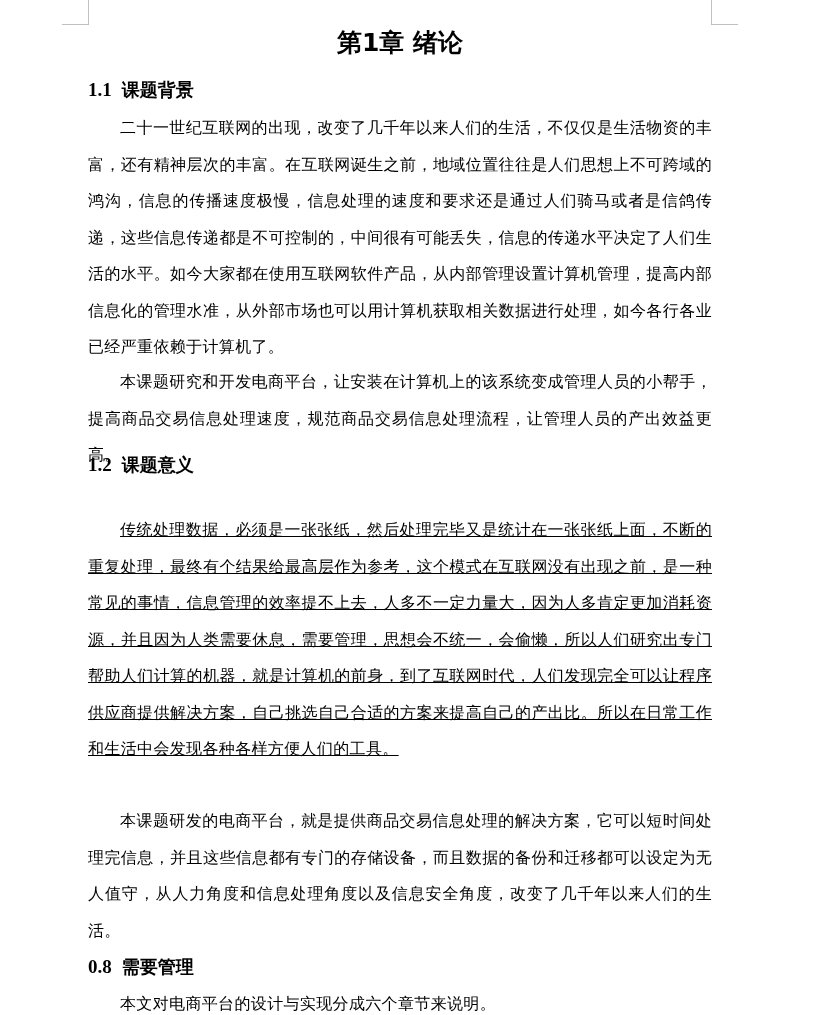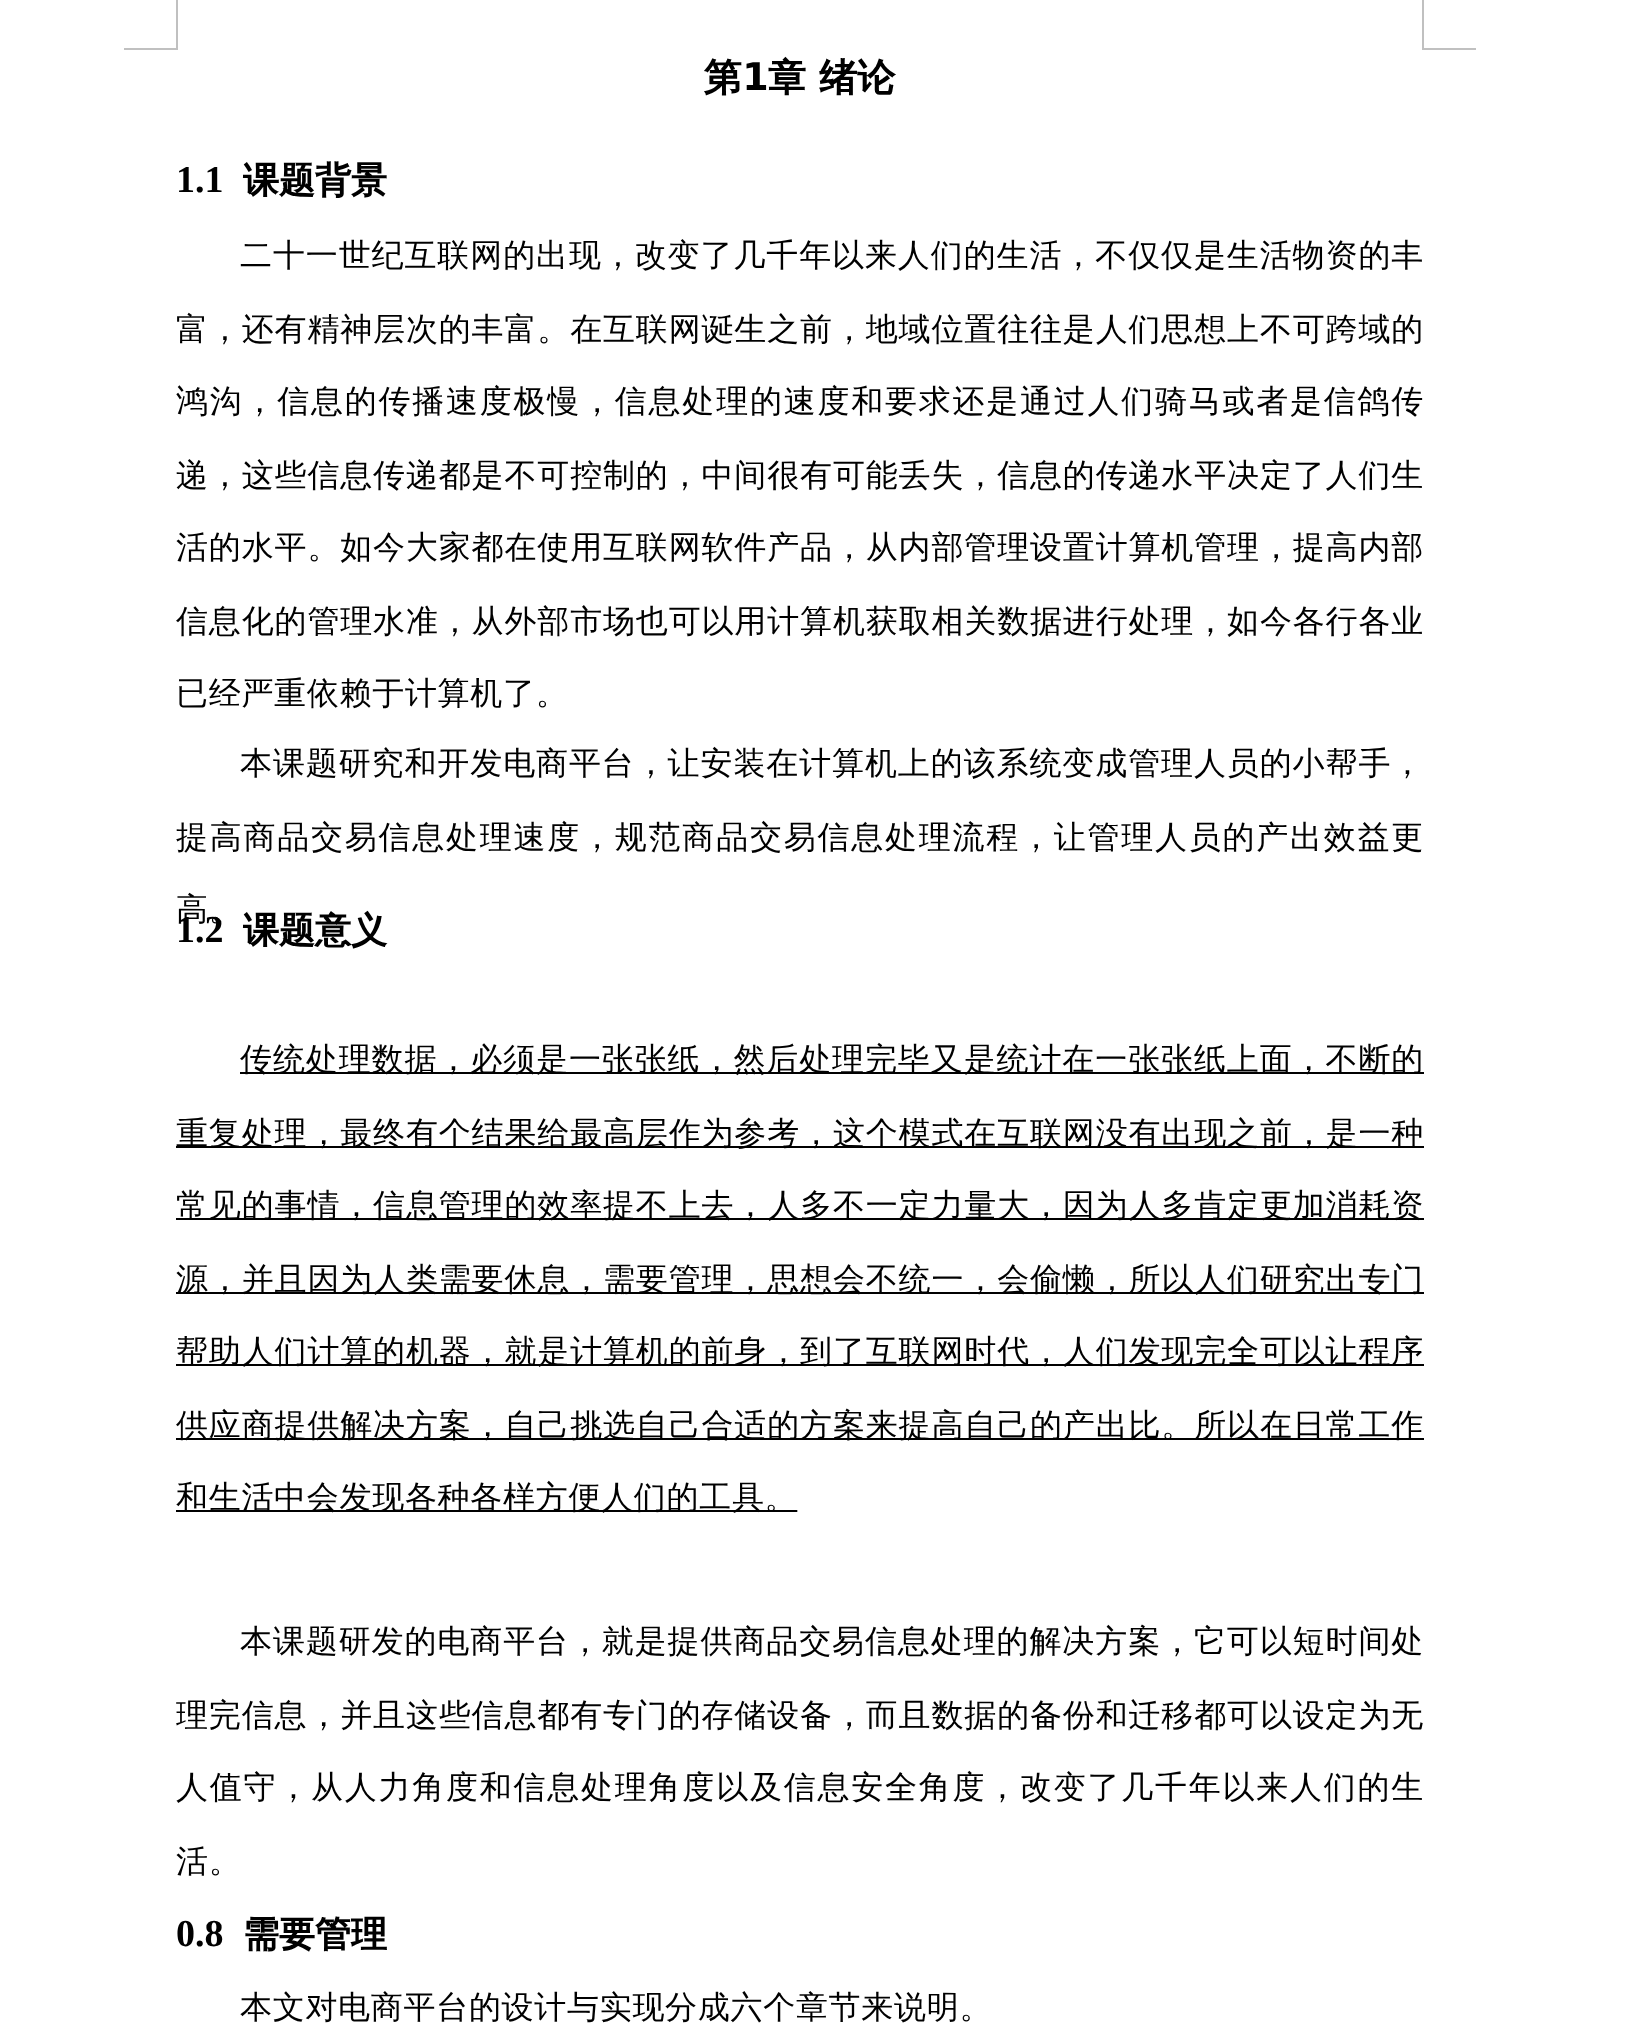--- a/index.html
+++ b/index.html
@@ -5,21 +5,21 @@
   html, body { margin:0; padding:0; background:#ffffff; }
   body { width:824px; height:1015px; position:relative; overflow:hidden;
          font-family:"DejaVu Serif","Liberation Serif",serif; color:#000; }
   .corner { position:absolute; background:#c0c0c0; }
   #cl-v { left:88px; top:0; width:1px; height:25px; }
   #cl-h { left:62px; top:24px; width:27px; height:1px; }
   #cr-v { left:711px; top:0; width:1px; height:25px; }
   #cr-h { left:711px; top:24px; width:27px; height:1px; }
   .page { position:absolute; left:88px; top:0; width:624px; }
   .chapter-title { position:absolute; top:26px; left:0; width:624px; text-align:center;
-                   font-family:"DejaVu Sans","Liberation Sans",sans-serif; font-weight:bold; font-size:19px; letter-spacing:0px; }
+                   font-family:"DejaVu Sans","Liberation Sans",sans-serif; font-weight:bold; font-size:25px; letter-spacing:0px; }
   .section-title { position:absolute; left:0; font-family:"DejaVu Sans","Liberation Sans",sans-serif;
                    font-weight:bold; font-size:18px; }
   .section-title .num { margin-right:10px; font-family:"Liberation Serif",serif; font-size:19px; }
   .para { position:absolute; left:0; width:624px; font-size:16px; line-height:36.5px;
           text-indent:32px; text-align:justify; letter-spacing:0.35px; }
 </style>
 </head>
 <body>
 
 <div class="corner" id="cl-v"></div>

